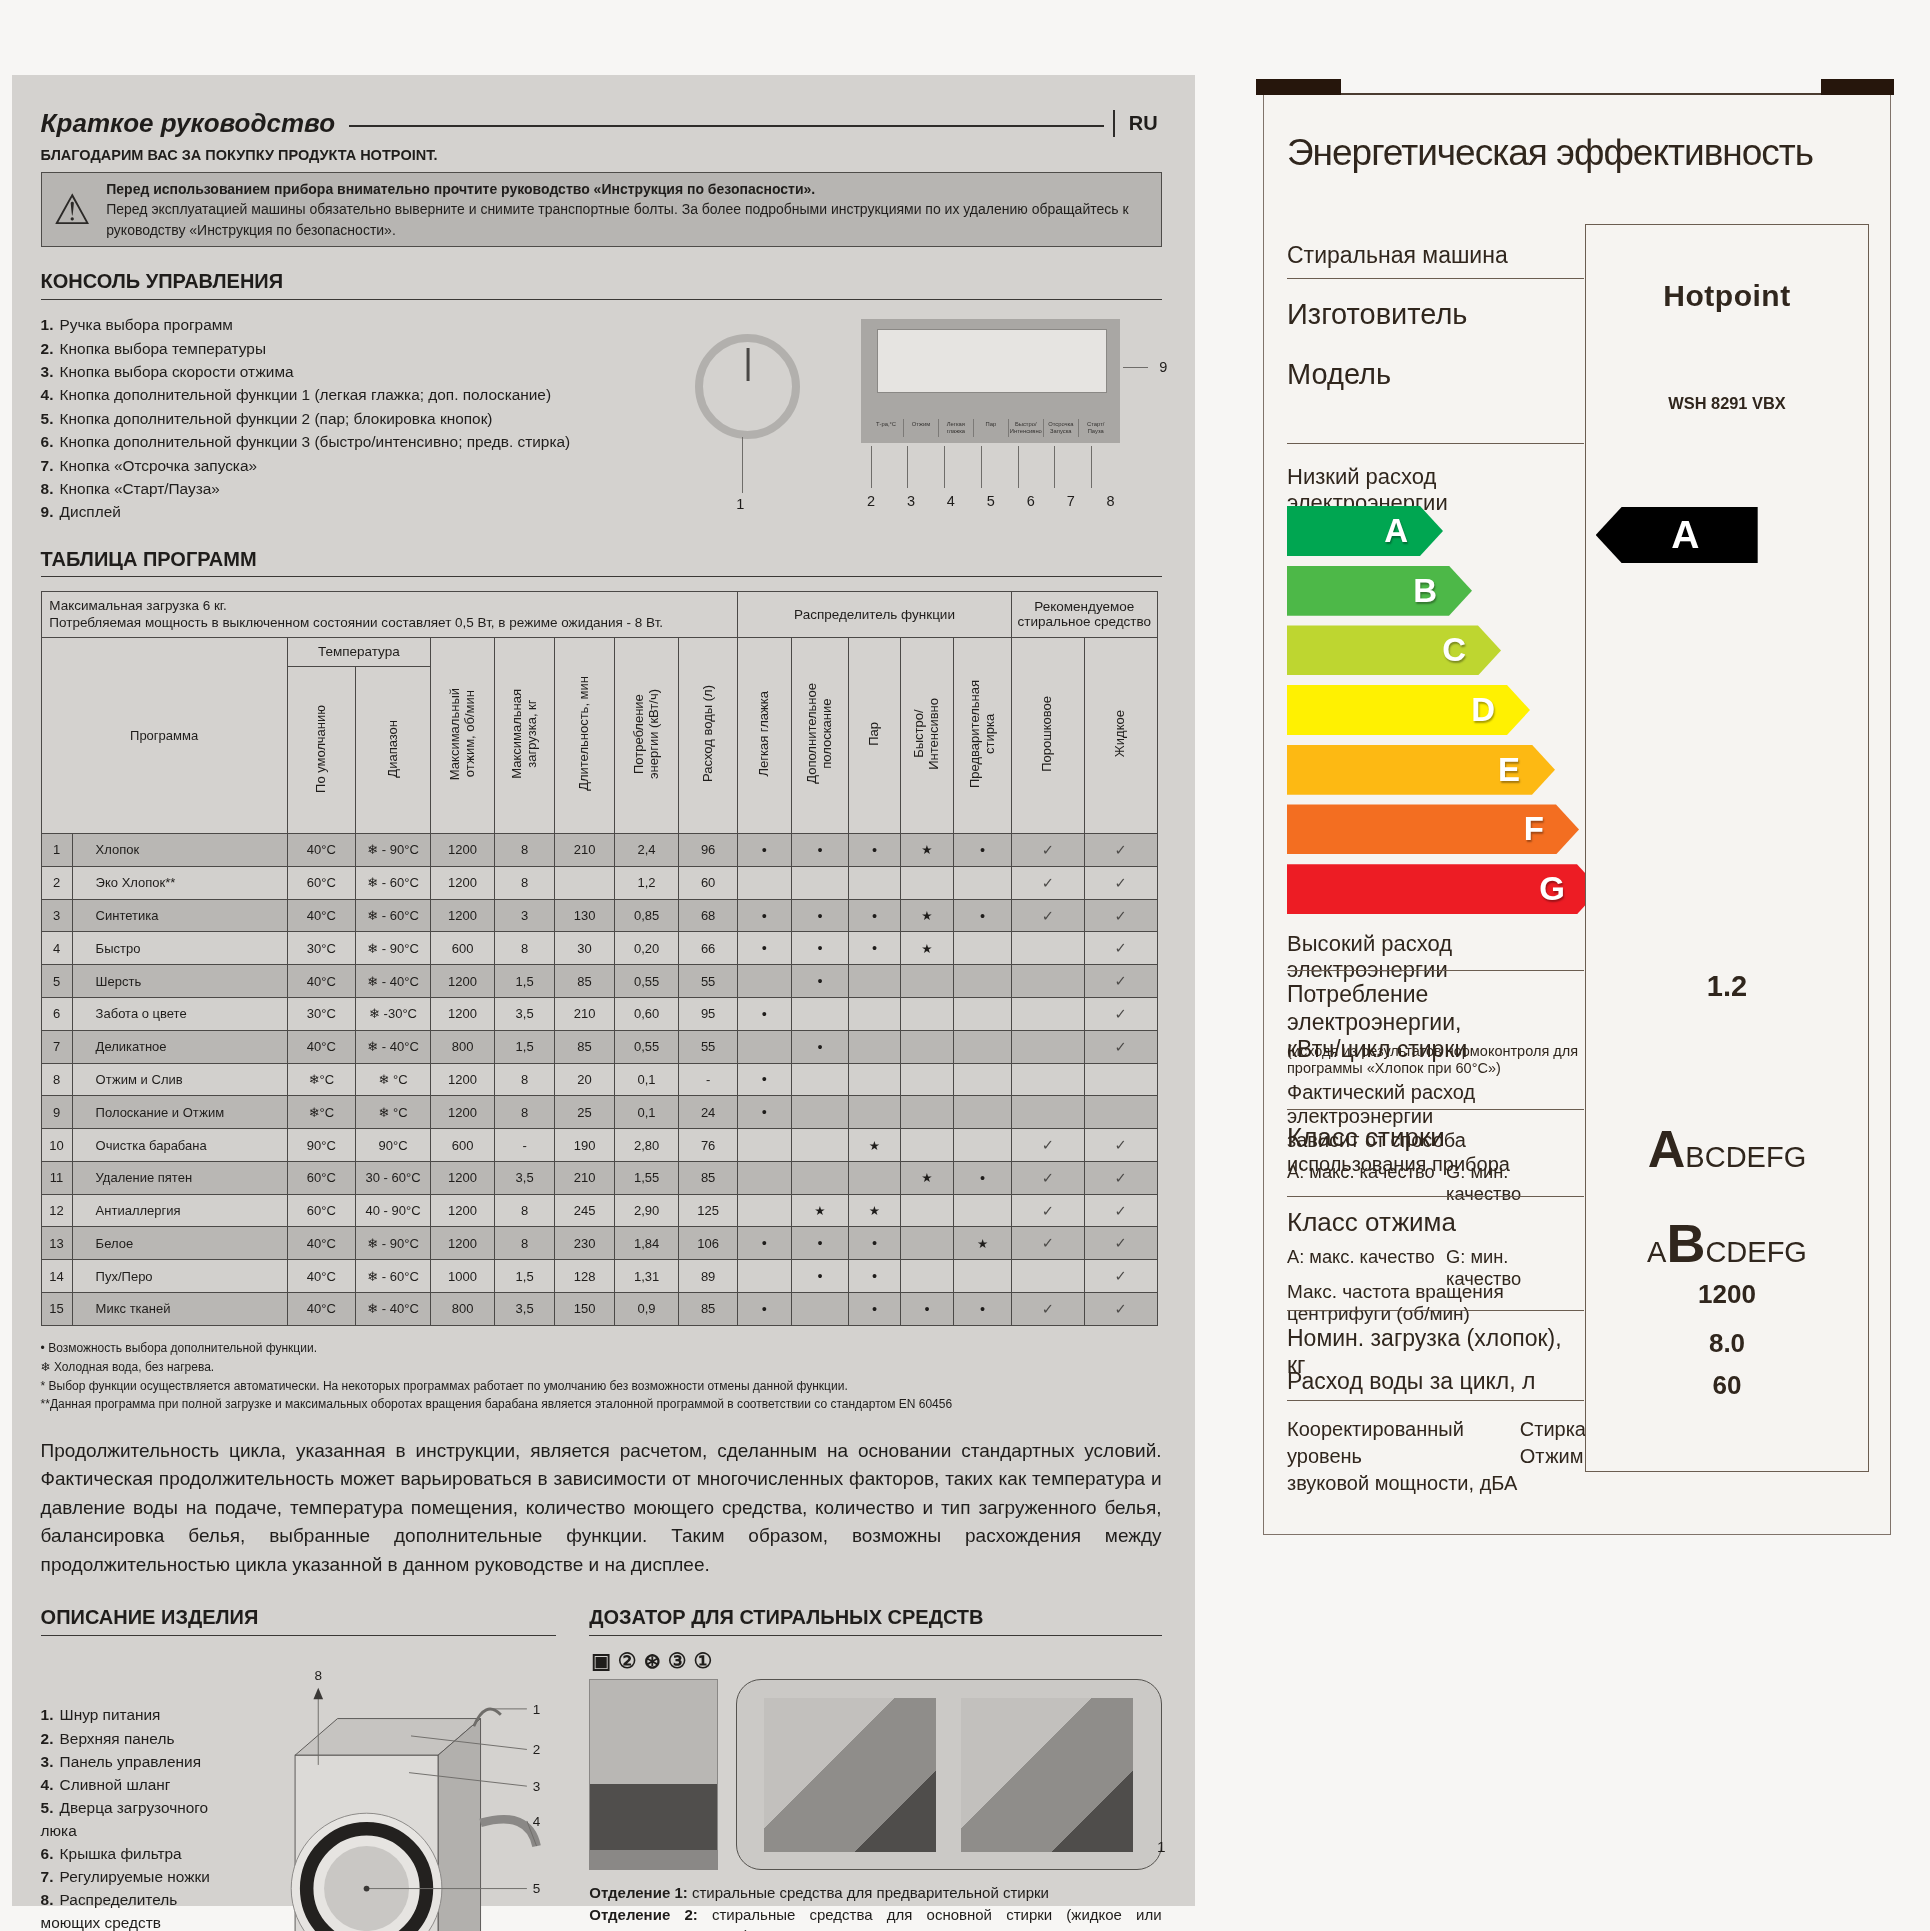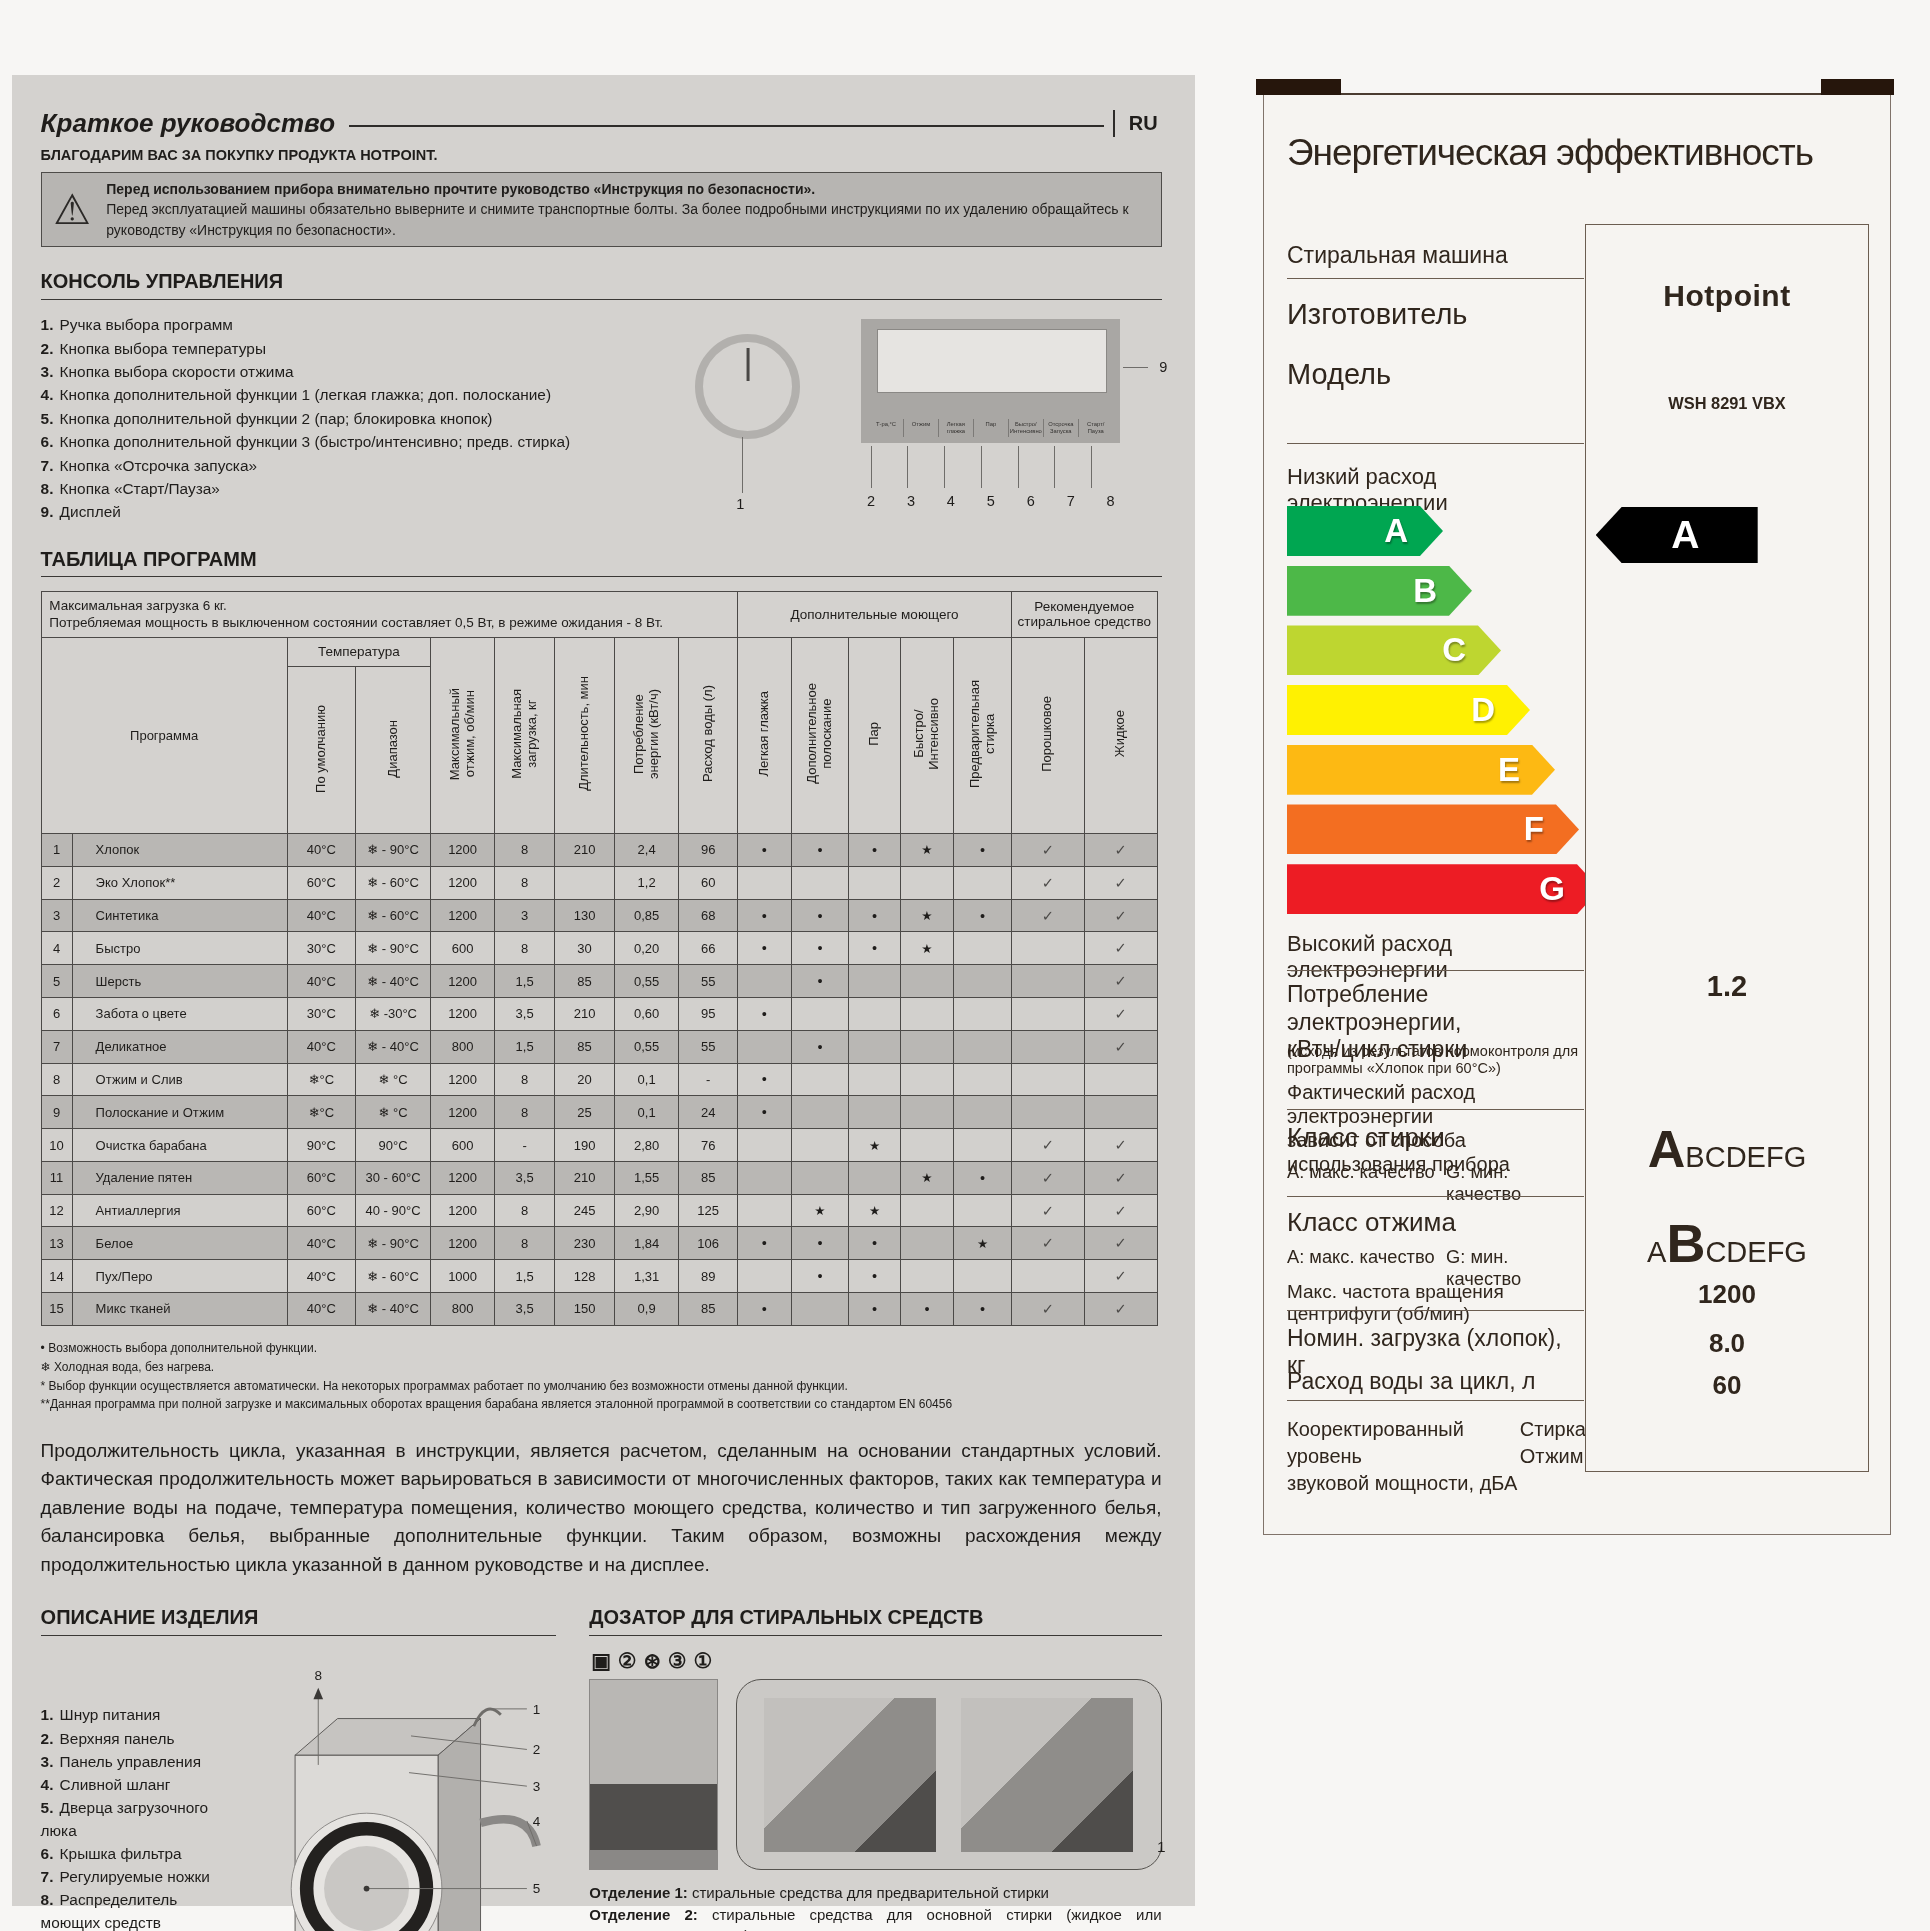--- a/index.html
+++ b/index.html
@@ -212,21 +212,21 @@
         <col style="width:54px">
       <col style="width:68px">
         <col style="width:68px">
     </colgroup>
     <thead>
       <tr>
         <th colspan="9" class="note-cell">
           <span>Максимальная загрузка 6 кг.</span><br>
           <span>Потребляемая мощность в выключенном состоянии составляет 0,5 Вт, в режиме ожидания - 8 Вт.</span>
         </th>
-        <th colspan="5" class="grp">Дополнительные моющего</th>
+        <th colspan="5" class="grp">Распределитель функции</th>
         <th colspan="2" class="grp">Рекомендуемое стиральное средство</th>
       </tr>
       <tr>
         <th colspan="2" rowspan="2">Программа</th>
         <th colspan="2" class="temp-banner">Температура</th>
         <th rowspan="2" class="rot"><span>Максимальный
 отжим, об/мин</span></th>
         <th rowspan="2" class="rot"><span>Максимальная
 загрузка, кг</span></th>
         <th rowspan="2" class="rot"><span>Длительность, мин</span></th>

